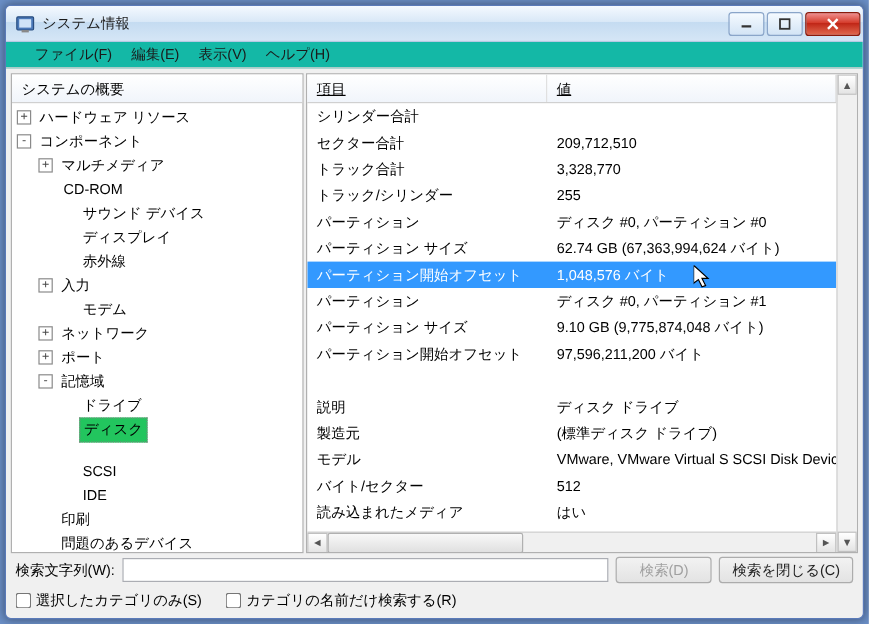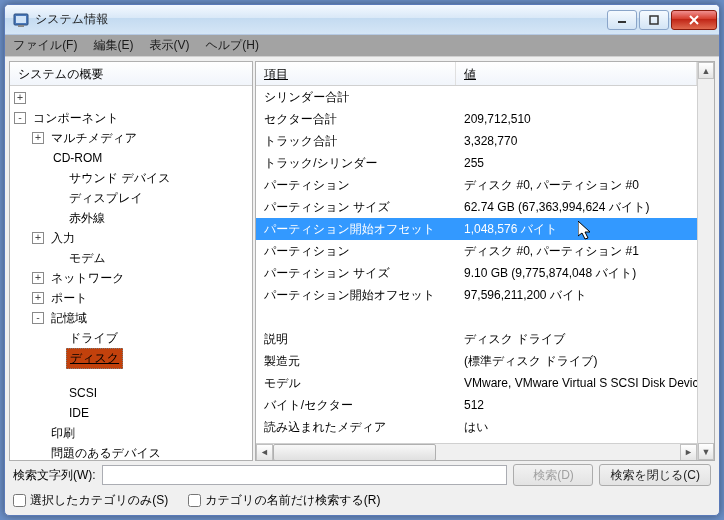--- a/index.html
+++ b/index.html
@@ -46,25 +46,25 @@
     width: 30px; height: 20px;
     border: 1px solid #8aa5c9;
     border-radius: 3px;
     display: flex; align-items: center; justify-content: center;
     background: linear-gradient(to bottom, #f5faff, #d3e4f5);
   }
   .win-btn.close { width: 46px; background: linear-gradient(to bottom,#f08f8f,#d43b2a 45%,#c02516 46%,#e0694f); border-color: #8a1a0c; }
   .win-btn svg { display:block; }
   .menubar {
     height: 22px;
-    background: #a3a3a3;
+    background: #14b8a6;
     border-bottom: 1px solid #d0d0d0;
     display: flex;
     align-items: flex-end;
-    padding: 0 0;
+    padding: 0 16px;
   }
   .menu-item {
     padding: 2px 8px;
     color: #1a1a1a;
     cursor: default;
   }
   .content {
     flex: 1;
     display: flex;
     flex-direction: column;
@@ -106,21 +106,21 @@
     background: #fff;
     display: flex; align-items: center; justify-content: center;
     font-size: 10px;
     line-height: 1;
     color: #4a4a4a;
     margin-right: 4px;
     font-family: monospace;
   }
   .expander-spacer { width: 12px; margin-right: 4px; }
   .node-label { padding: 1px 3px; }
-  .node-label.selected { border: 1px dotted #808080; background: #c2410c; text-decoration: underline; }
+  .node-label.selected { border: 1px dotted #808080; background: #22c55e; }
   .list-pane {
     flex: 1;
     border: 1px solid #b0b0b0;
     background: #fff;
     display: flex;
     flex-direction: column;
     overflow: hidden;
   }
   .list-header {
     display: flex;
@@ -249,20 +249,21 @@
   </div>
 
   <div class="content">
     <div class="panes">
 
       <div class="tree-pane">
         <div class="tree-header">システムの概要</div>
         <div class="tree-body" id="tree-body">
             <div class="node-row" style="padding-left: 4px;">
               <span class="expander">+</span>
+              <span class="node-label">ハードウェア リソース</span>
             </div>
             <div class="node-row" style="padding-left: 4px;">
               <span class="expander">-</span>
               <span class="node-label">コンポーネント</span>
             </div>
             <div class="node-row" style="padding-left: 22px;">
               <span class="expander">+</span>
               <span class="node-label">マルチメディア</span>
             </div>
             <div class="node-row" style="padding-left: 24px;">

